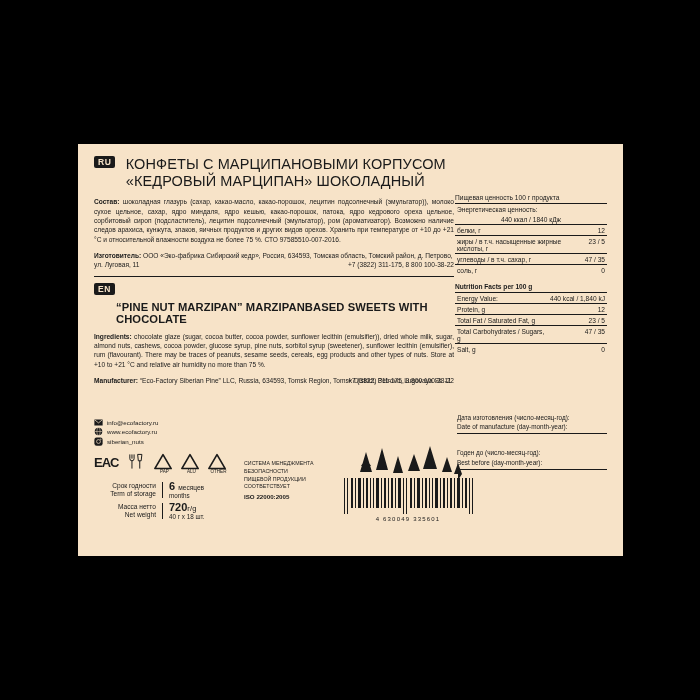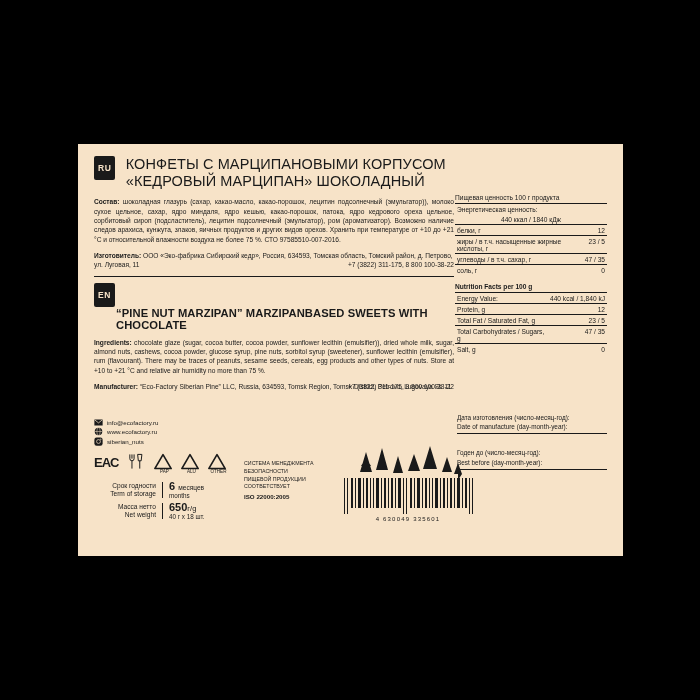--- a/index.html
+++ b/index.html
@@ -4,21 +4,21 @@
 <style>
   html,body{margin:0;padding:0;background:#000;}
   body{width:700px;height:700px;font-family:"Liberation Sans",sans-serif;}
   #label{
     position:absolute;left:78px;top:144px;width:545px;height:412px;
     background:#f7e3c8;color:#1a1a1a;overflow:hidden;
   }
   .pad{padding:12px 16px 10px 16px;box-sizing:border-box;height:100%;position:relative;}
   .langbadge{
     display:inline-block;background:#1a1a1a;color:#f7e3c8;font-size:8.5px;
-    font-weight:bold;padding:7px 4px;border-radius:2px;vertical-align:top;
+    font-weight:bold;padding:1px 4px;border-radius:2px;vertical-align:top;
     letter-spacing:.5px;
   }
   .title-ru{
     font-size:14.5px;font-weight:normal;line-height:1.18;letter-spacing:.1px;
     display:inline-block;max-width:355px;vertical-align:top;margin-left:6px;
   }
   .left-col{width:360px;float:left;}
   .right-col{position:absolute;right:16px;top:50px;width:152px;}
   .body-text{font-size:6.6px;line-height:1.42;text-align:justify;margin-top:7px;}
   .body-text b{font-weight:bold;}
@@ -244,21 +244,21 @@
               <small>months</small>
             </span>
           </div>
           <div class="specrow">
             <span class="speclabel">
               <span>Масса нетто</span><br>
               <span>Net weight</span>
             </span>
             <span class="specbar"></span>
             <span class="specval">
-              <span>650</span><span style="font-size:7.5px;font-weight:normal;">г/g</span>
+              <span>720</span><span style="font-size:7.5px;font-weight:normal;">г/g</span>
               <small>40 г х 18 шт.</small>
             </span>
           </div>
         </div>
       </div>
 
       <div class="iso">
         <div>СИСТЕМА МЕНЕДЖМЕНТА</div>
         <div>БЕЗОПАСНОСТИ</div>
         <div>ПИЩЕВОЙ ПРОДУКЦИИ</div>

